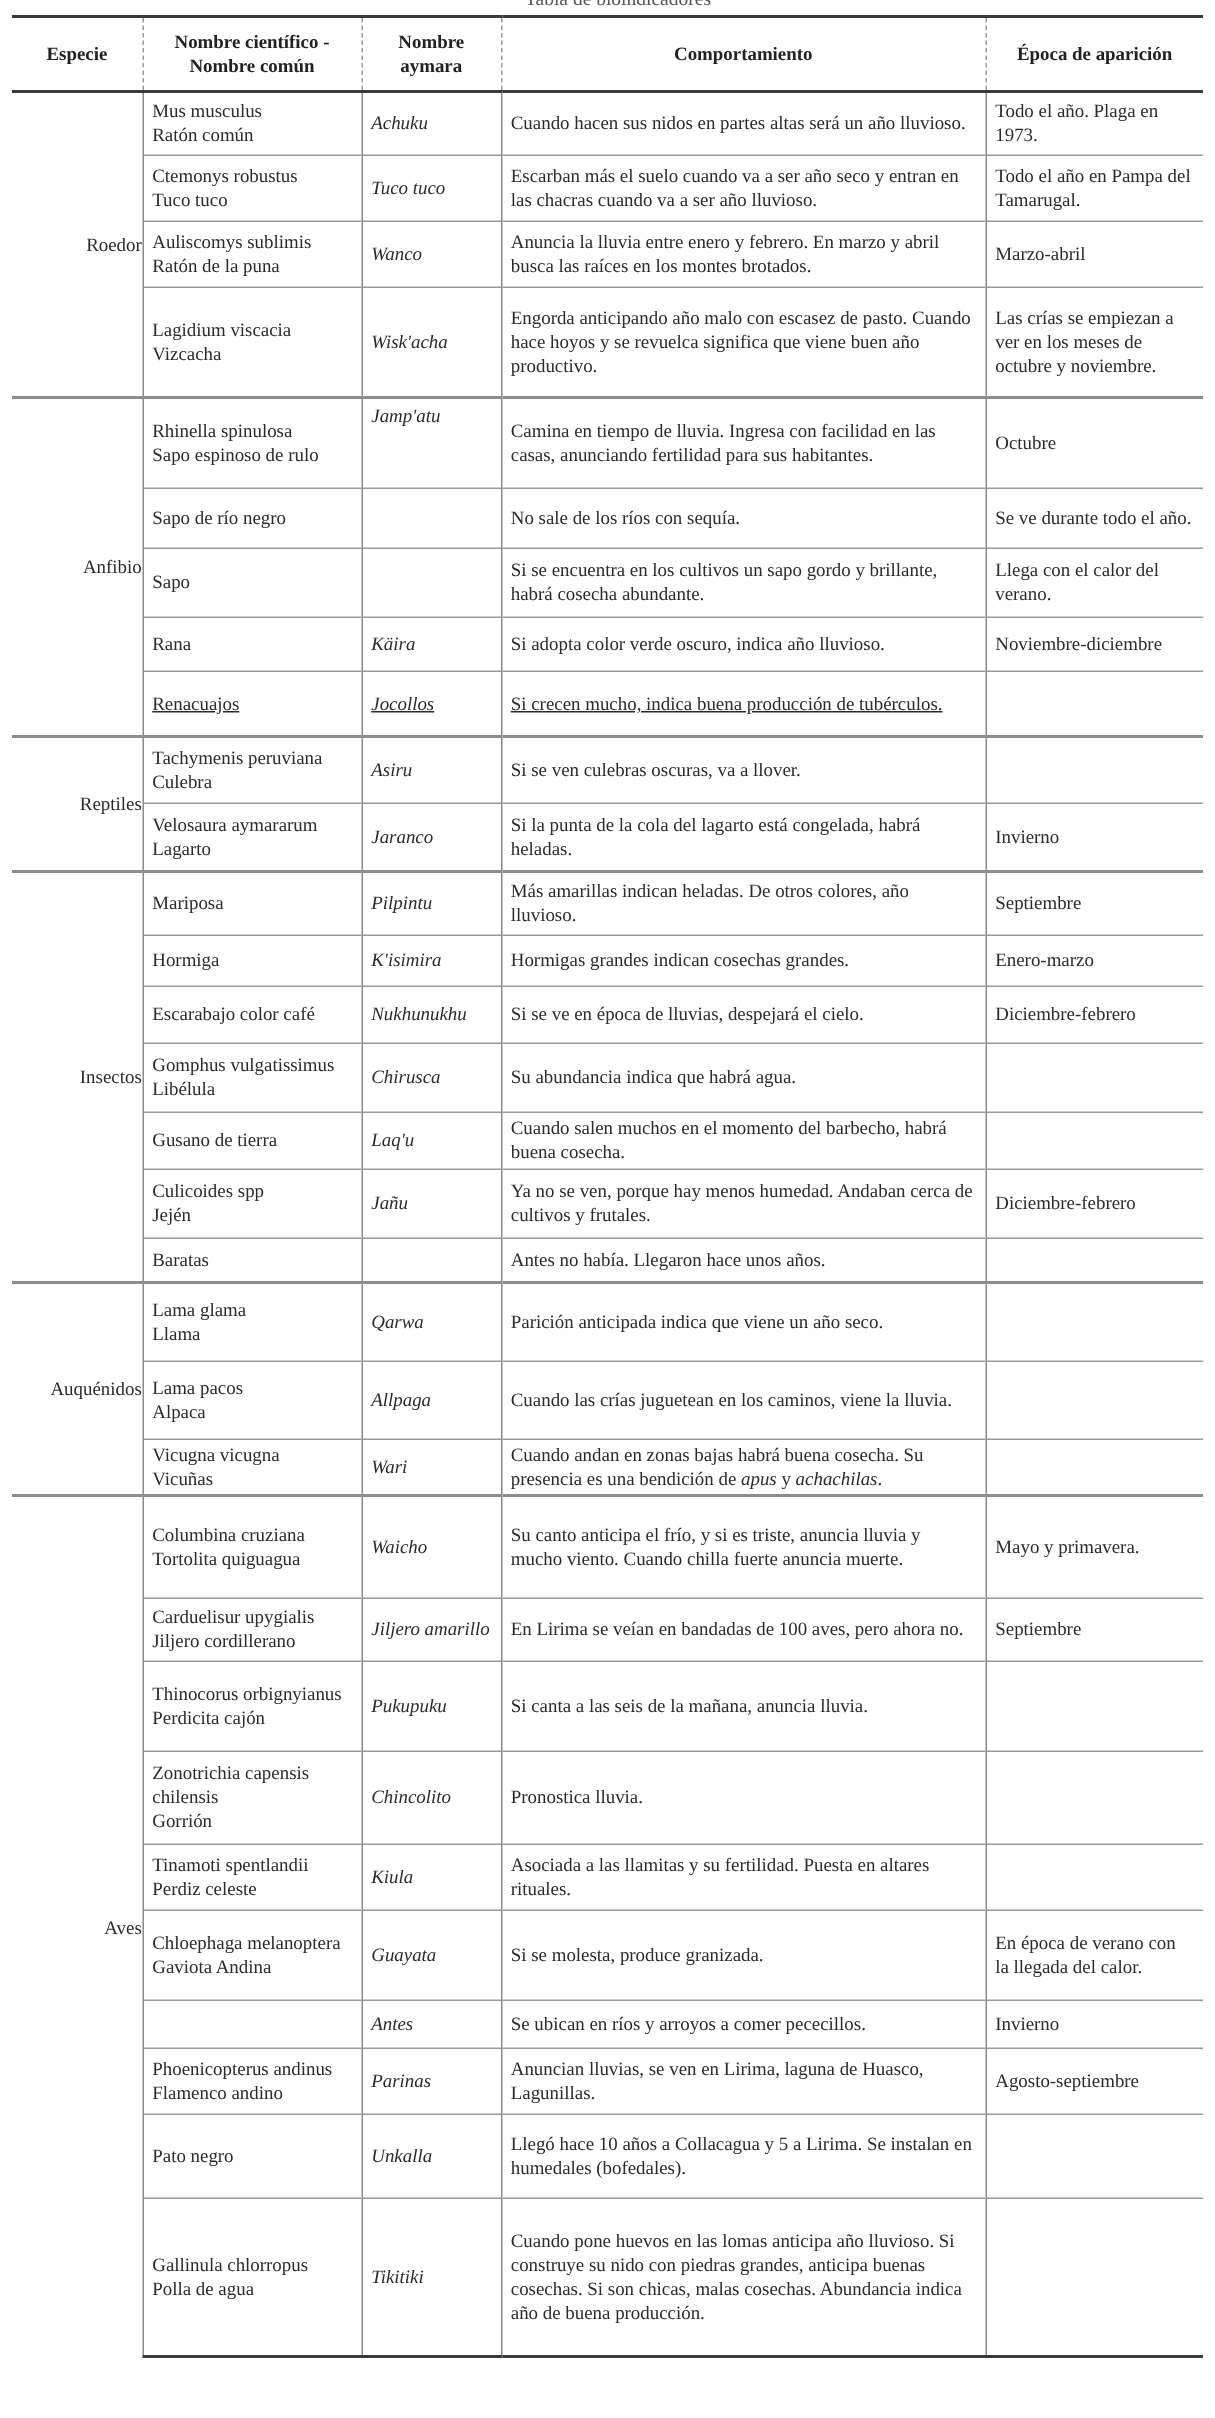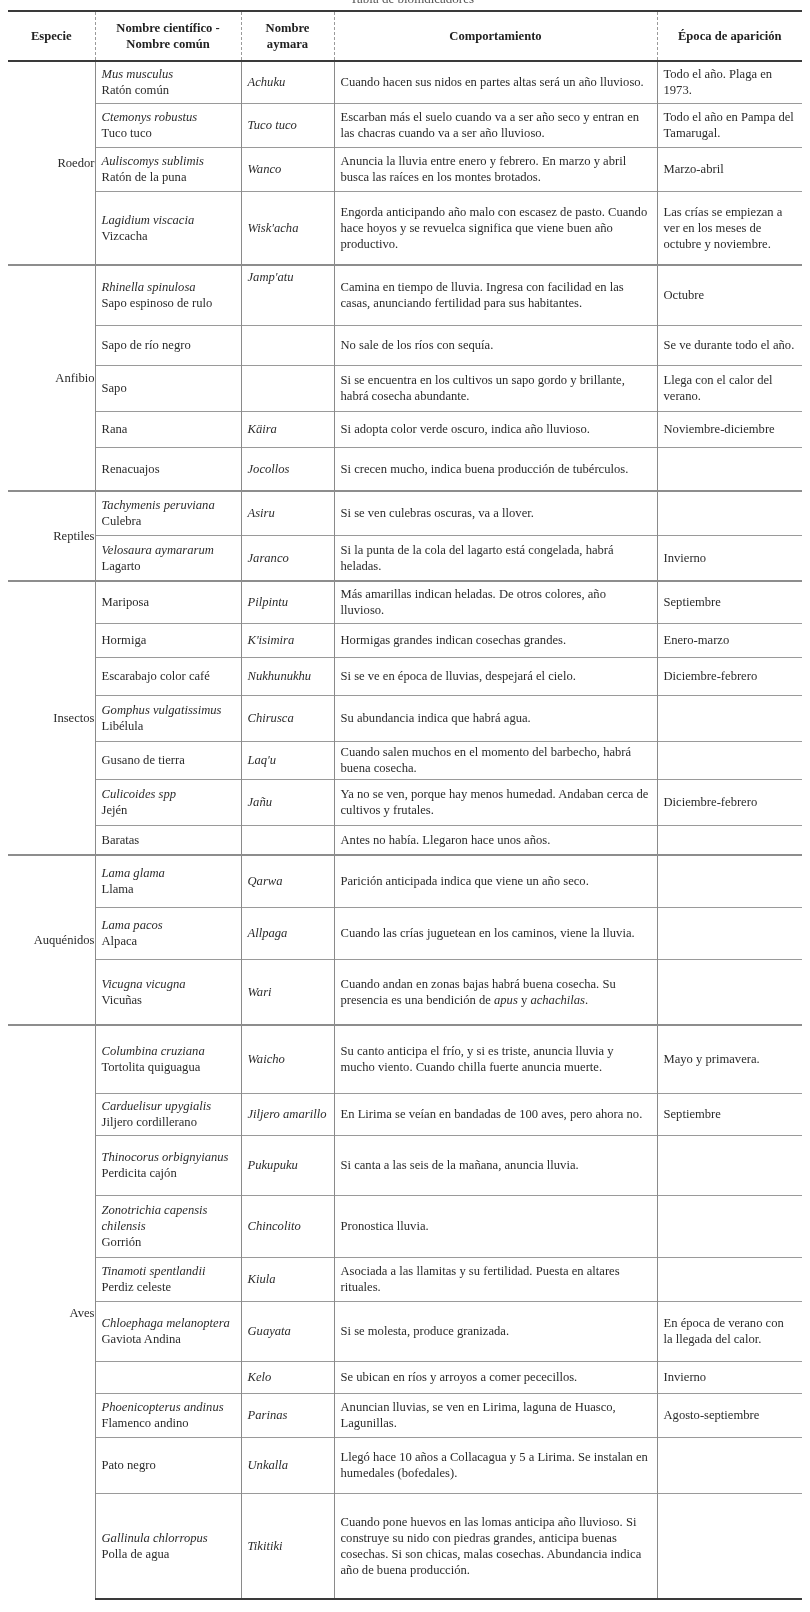--- a/index.html
+++ b/index.html
@@ -15,21 +15,21 @@
              border-top: 2px solid #3a3a3a; border-bottom: 2px solid #3a3a3a; height: 48px;
              padding: 0 4px; color: #222; }
   thead th + th { border-left: 1px dashed #9a9a9a; }
   td { vertical-align: middle; padding: 0 6px; border-top: 1px solid #9a9a9a;
        border-left: 1px solid #8a8a8a; text-align: left; }
   td.group { border-left: none; text-align: center; padding: 0; }
   tr.group-start td { border-top: 2px solid #8d8d8d; }
   tbody tr:first-child td { border-top: none; }
   tbody tr:last-child td { border-bottom: 2px solid #3a3a3a; }
   td.group { border-bottom: none; text-align: right; }
-  .sci { font-style: italic; display: block; }
+  .sci { display: block; }
   .com { display: block; }
   .ay { font-style: italic; }
   td.aytop { vertical-align: top; padding-top: 3px; }
   .it { font-style: italic; }
 </style>
 </head>
 <body>
 
 <div class="top-clip">
     <span>Tabla de bioindicadores</span>
@@ -117,21 +117,21 @@
         <td>Llega con el calor del verano.</td>
       </tr>
       <tr style="height: 36px;">
         <td>
           <span class="com">Rana</span>
         </td>
         <td class="ay">Käira</td>
         <td>Si adopta color verde oscuro, indica año lluvioso.</td>
         <td>Noviembre-diciembre</td>
       </tr>
-      <tr style="height: 44px;">
+      <tr style="height: 44px; text-decoration: underline;">
         <td>
           <span class="com">Renacuajos</span>
         </td>
         <td class="ay">Jocollos</td>
         <td>Si crecen mucho, indica buena producción de tubérculos.</td>
         <td></td>
       </tr>
       <tr class="group-start" style="height: 44px;">
         <td class="group" rowspan="2">Reptiles</td>
         <td>
@@ -222,21 +222,21 @@
       </tr>
       <tr style="height: 52px;">
         <td>
           <span class="sci">Lama pacos</span>
           <span class="com">Alpaca</span>
         </td>
         <td class="ay">Allpaga</td>
         <td>Cuando las crías juguetean en los caminos, viene la lluvia.</td>
         <td></td>
       </tr>
-      <tr style="height: 66px;">
+      <tr style="height: 38px;">
         <td>
           <span class="sci">Vicugna vicugna</span>
           <span class="com">Vicuñas</span>
         </td>
         <td class="ay">Wari</td>
         <td><span>Cuando andan en zonas bajas habrá buena cosecha. Su presencia es una bendición de </span><span class="it">apus</span><span> y </span><span class="it">achachilas</span><span>.</span></td>
         <td></td>
       </tr>
       <tr class="group-start" style="height: 68px;">
         <td class="group" rowspan="10">Aves</td>
@@ -288,21 +288,21 @@
         <td>
           <span class="sci">Chloephaga melanoptera</span>
           <span class="com">Gaviota Andina</span>
         </td>
         <td class="ay">Guayata</td>
         <td>Si se molesta, produce granizada.</td>
         <td>En época de verano con la llegada del calor.</td>
       </tr>
       <tr style="height: 32px;">
         <td></td>
-        <td class="ay">Kelo</td>
+        <td class="ay">Antes</td>
         <td>Se ubican en ríos y arroyos a comer pececillos.</td>
         <td>Invierno</td>
       </tr>
       <tr style="height: 44px;">
         <td>
           <span class="sci">Phoenicopterus andinus</span>
           <span class="com">Flamenco andino</span>
         </td>
         <td class="ay">Parinas</td>
         <td>Anuncian lluvias, se ven en Lirima, laguna de Huasco, Lagunillas.</td>

